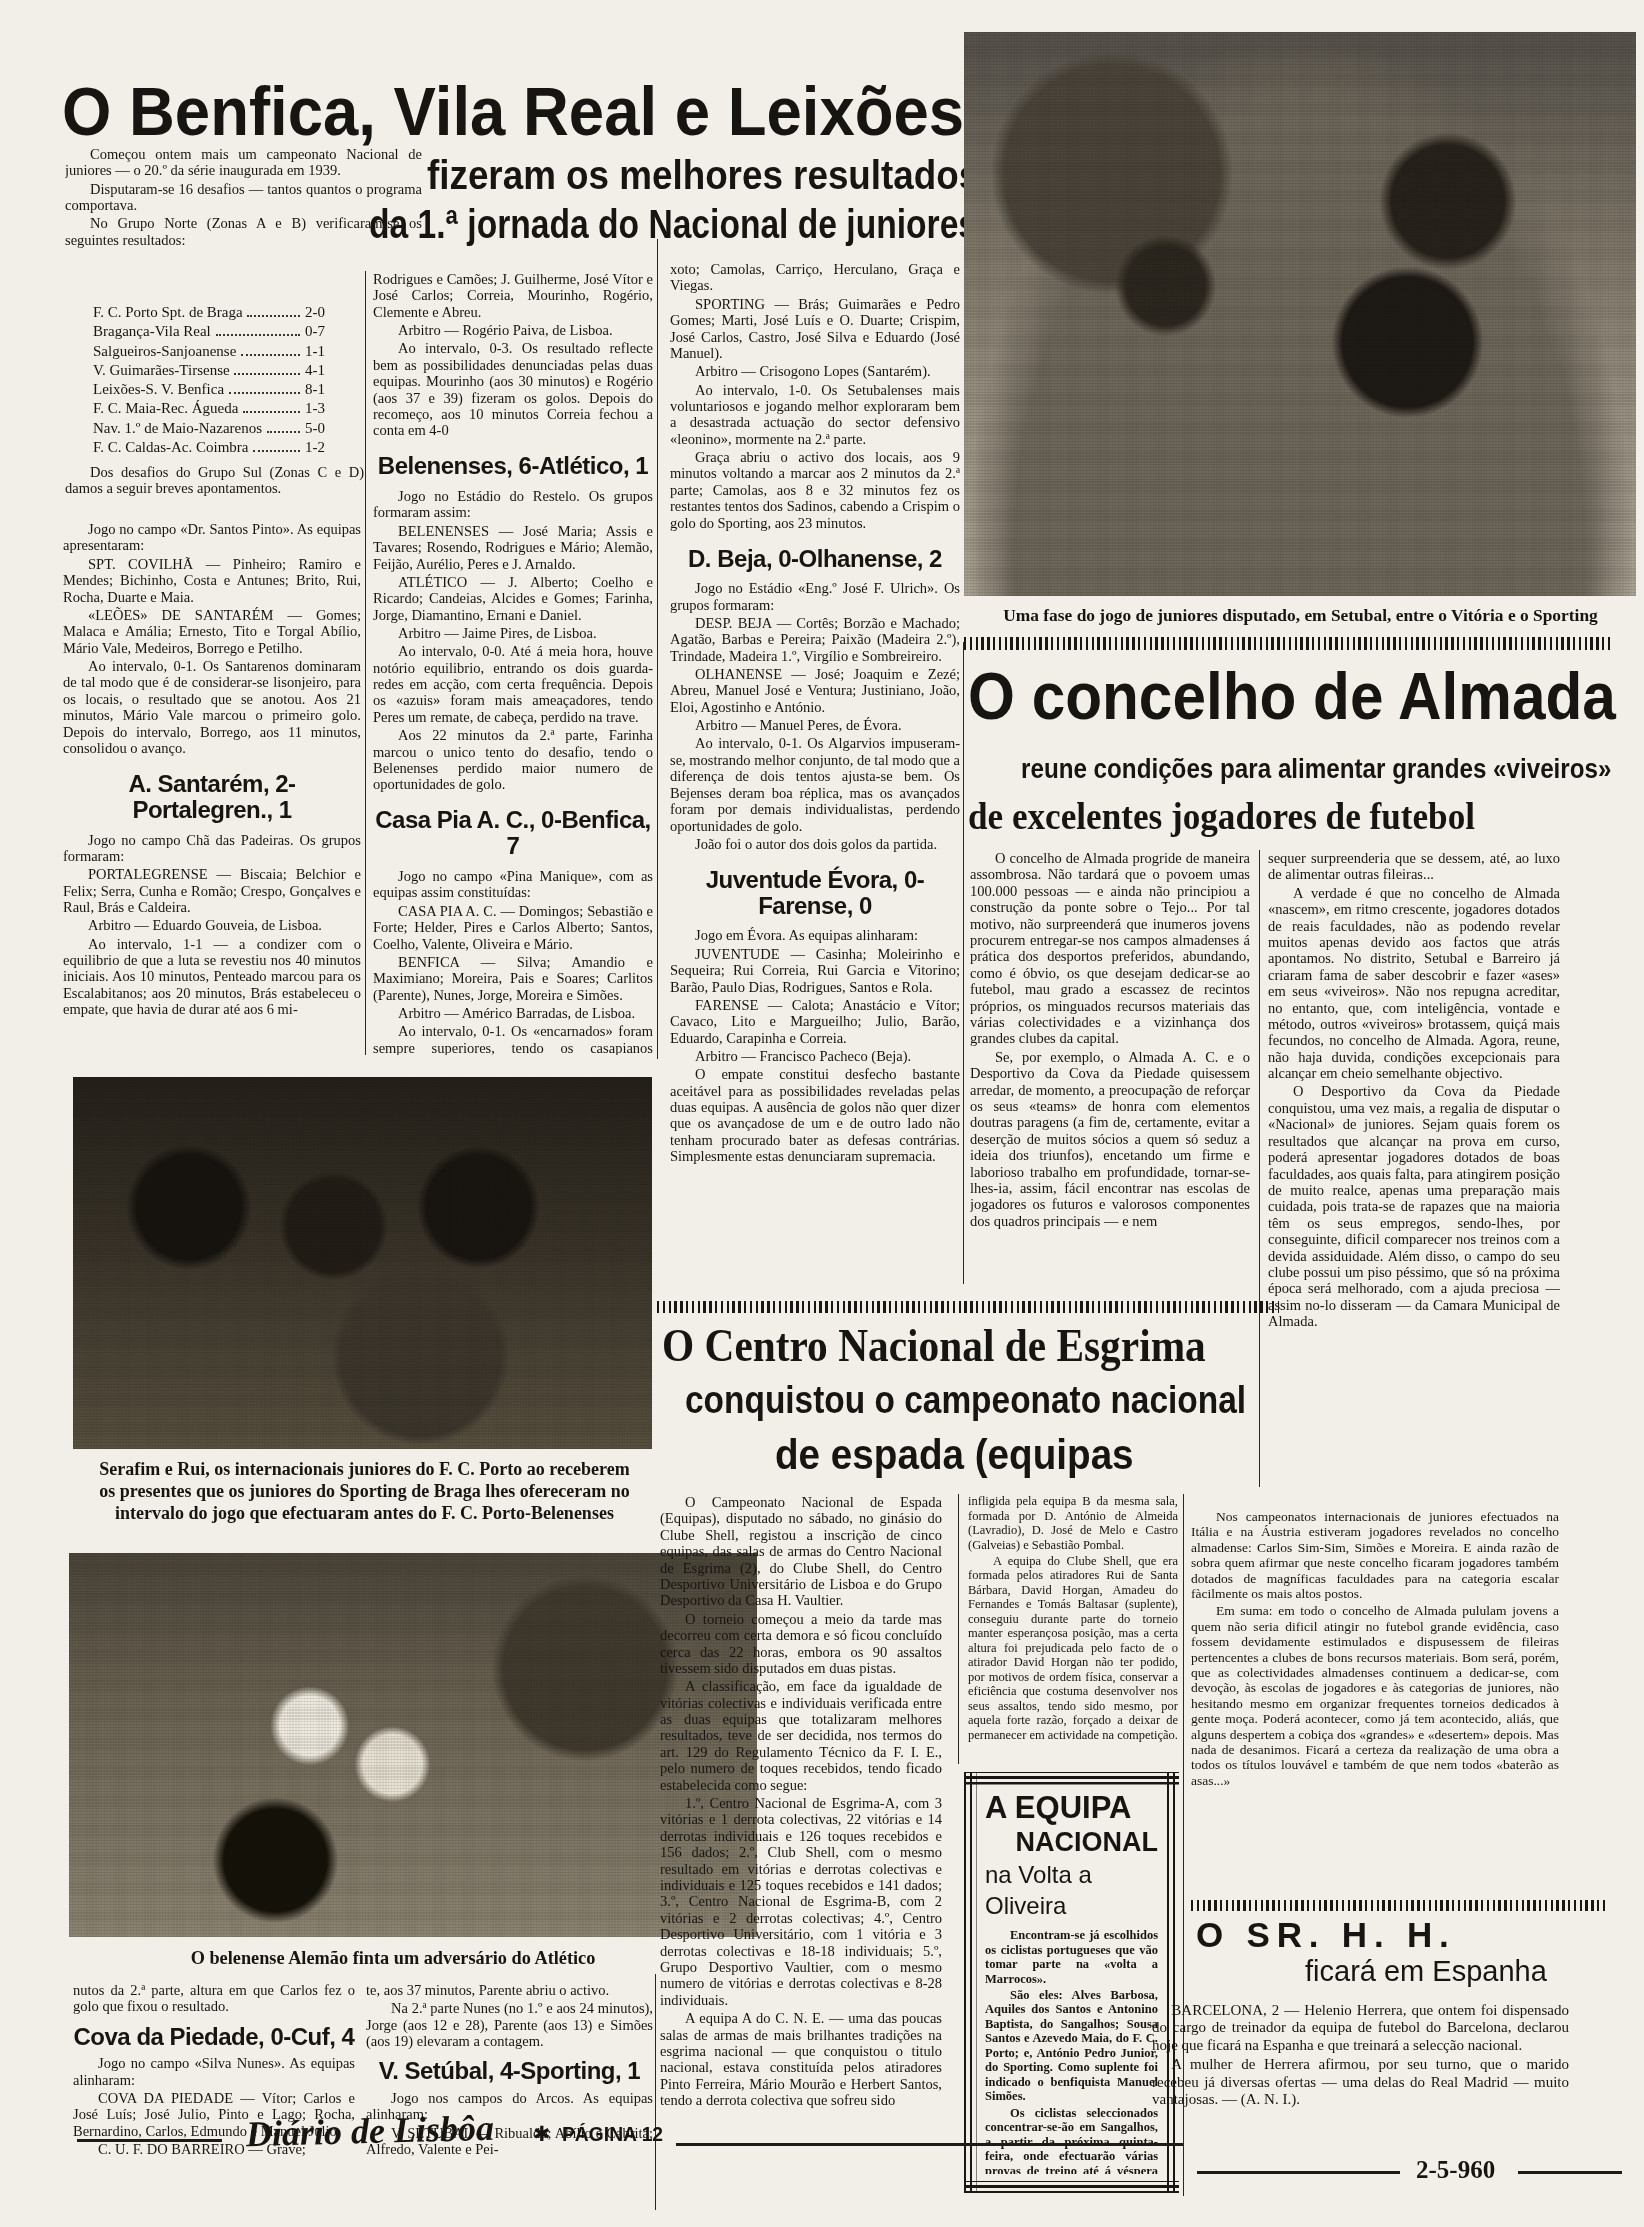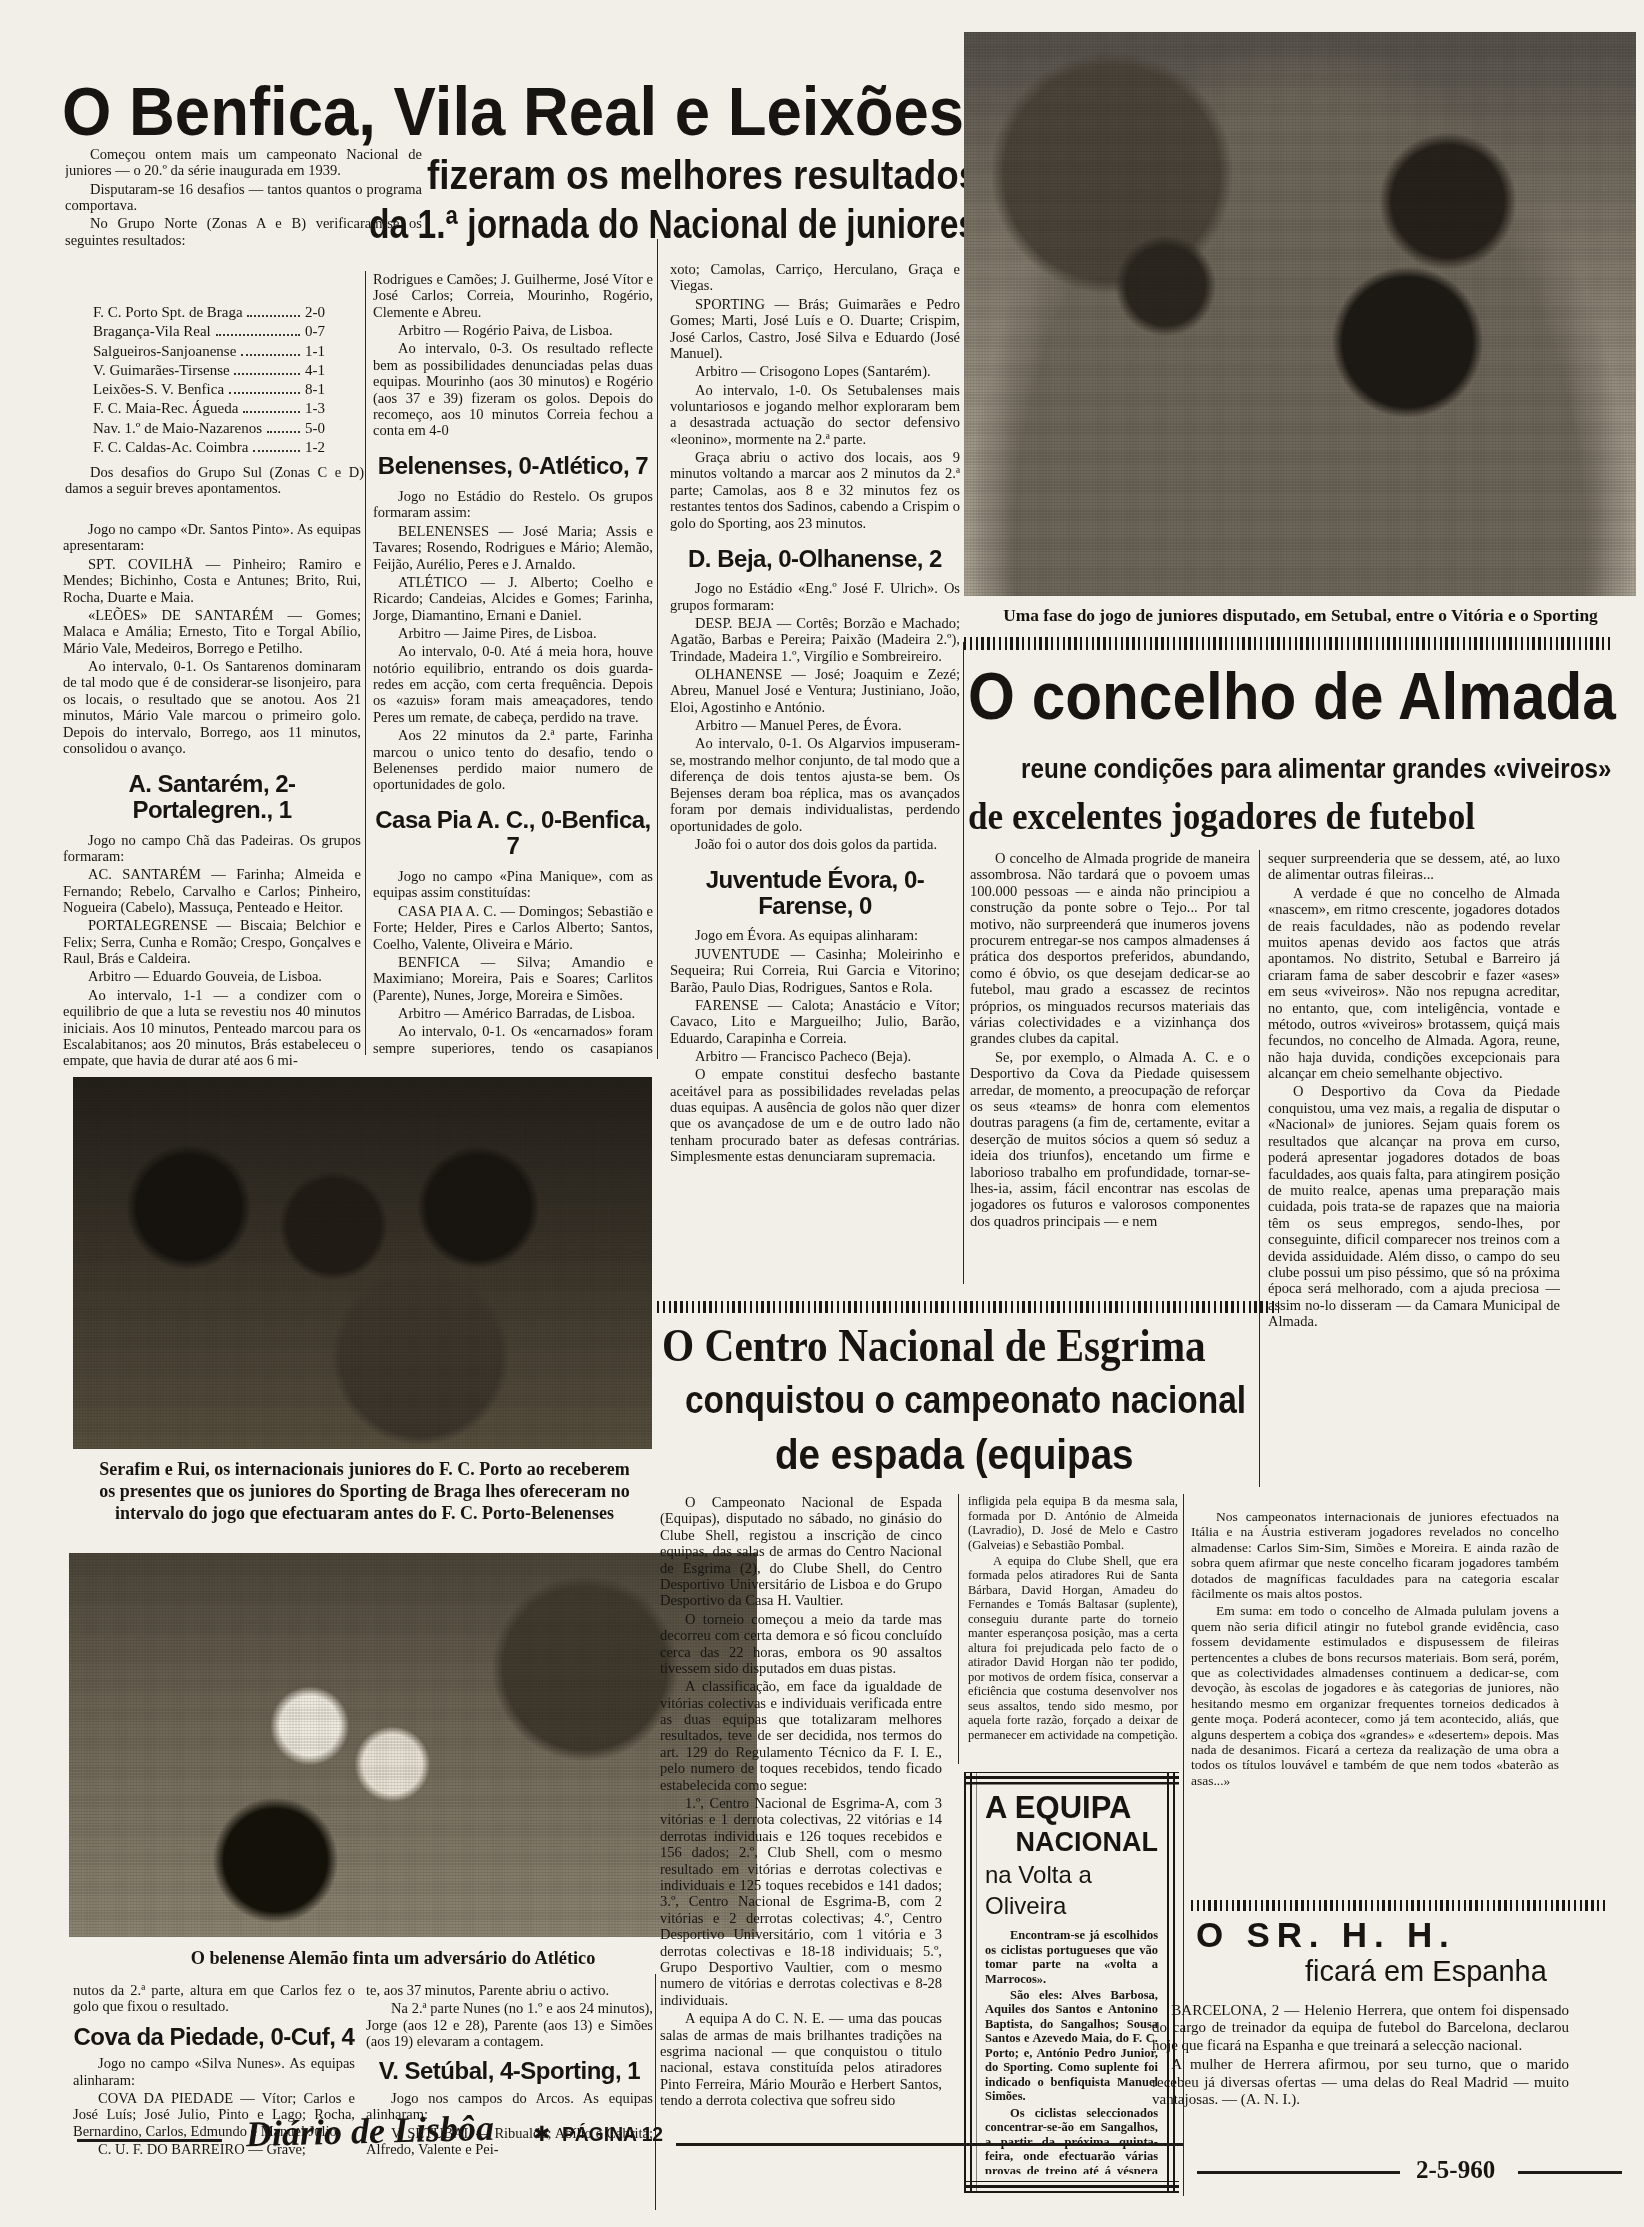--- a/index.html
+++ b/index.html
@@ -105,31 +105,30 @@
     <p>Dos desafios do Grupo Sul (Zonas C e D) damos a seguir breves apontamentos.</p>
   </div>
 
   <div class="abs bt" style="left:63px;top:521px;width:298px;height:574px;">
     <p>Jogo no campo «Dr. Santos Pinto». As equipas apresentaram:</p>
     <p>SPT. COVILHÃ — Pinheiro; Ramiro e Mendes; Bichinho, Costa e Antunes; Brito, Rui, Rocha, Duarte e Maia.</p>
     <p>«LEÕES» DE SANTARÉM — Gomes; Malaca e Amália; Ernesto, Tito e Torgal Abílio, Mário Vale, Medeiros, Borrego e Petilho.</p>
     <p>Ao intervalo, 0-1. Os Santarenos dominaram de tal modo que é de considerar-se lisonjeiro, para os locais, o resultado que se anotou. Aos 21 minutos, Mário Vale marcou o primeiro golo. Depois do intervalo, Borrego, aos 11 minutos, consolidou o avanço.</p>
     <div class="mh">A. Santarém, 2-Portalegren., 1</div>
     <p>Jogo no campo Chã das Padeiras. Os grupos formaram:</p>
-    <p>AC. SANTARÉM — Farinha; Almeida e Fernando; Rebelo, Carvalho e Carlos; Pinheiro, Nogueira (Cabelo), Massuça, Penteado e Heitor.</p>
     <p>PORTALEGRENSE — Biscaia; Belchior e Felix; Serra, Cunha e Romão; Crespo, Gonçalves e Raul, Brás e Caldeira.</p>
     <p>Arbitro — Eduardo Gouveia, de Lisboa.</p>
     <p>Ao intervalo, 1-1 — a condizer com o equilibrio de que a luta se revestiu nos 40 minutos iniciais. Aos 10 minutos, Penteado marcou para os Escalabitanos; aos 20 minutos, Brás estabeleceu o empate, que havia de durar até aos 6 mi-</p>
   </div>
 
   <div class="abs bt" style="left:373px;top:271px;width:280px;height:784px;">
     <p style="text-indent:0;">Rodrigues e Camões; J. Guilherme, José Vítor e José Carlos; Correia, Mourinho, Rogério, Clemente e Abreu.</p>
     <p>Arbitro — Rogério Paiva, de Lisboa.</p>
     <p>Ao intervalo, 0-3. Os resultado reflecte bem as possibilidades denunciadas pelas duas equipas. Mourinho (aos 30 minutos) e Rogério (aos 37 e 39) fizeram os golos. Depois do recomeço, aos 10 minutos Correia fechou a conta em 4-0</p>
-    <div class="mh">Belenenses, 0-Atlético, 7</div>
+    <div class="mh">Belenenses, 6-Atlético, 1</div>
     <p>Jogo no Estádio do Restelo. Os grupos formaram assim:</p>
     <p>BELENENSES — José Maria; Assis e Tavares; Rosendo, Rodrigues e Mário; Alemão, Feijão, Aurélio, Peres e J. Arnaldo.</p>
     <p>ATLÉTICO — J. Alberto; Coelho e Ricardo; Candeias, Alcides e Gomes; Farinha, Jorge, Diamantino, Ernani e Daniel.</p>
     <p>Arbitro — Jaime Pires, de Lisboa.</p>
     <p>Ao intervalo, 0-0. Até á meia hora, houve notório equilibrio, entrando os dois guarda-redes em acção, com certa frequência. Depois os «azuis» foram mais ameaçadores, tendo Peres um remate, de cabeça, perdido na trave.</p>
     <p>Aos 22 minutos da 2.ª parte, Farinha marcou o unico tento do desafio, tendo o Belenenses perdido maior numero de oportunidades de golo.</p>
     <div class="mh">Casa Pia A. C., 0-Benfica, 7</div>
     <p>Jogo no campo «Pina Manique», com as equipas assim constituídas:</p>
     <p>CASA PIA A. C. — Domingos; Sebastião e Forte; Helder, Pires e Carlos Alberto; Santos, Coelho, Valente, Oliveira e Mário.</p>
     <p>BENFICA — Silva; Amandio e Maximiano; Moreira, Pais e Soares; Carlitos (Parente), Nunes, Jorge, Moreira e Simões.</p>

